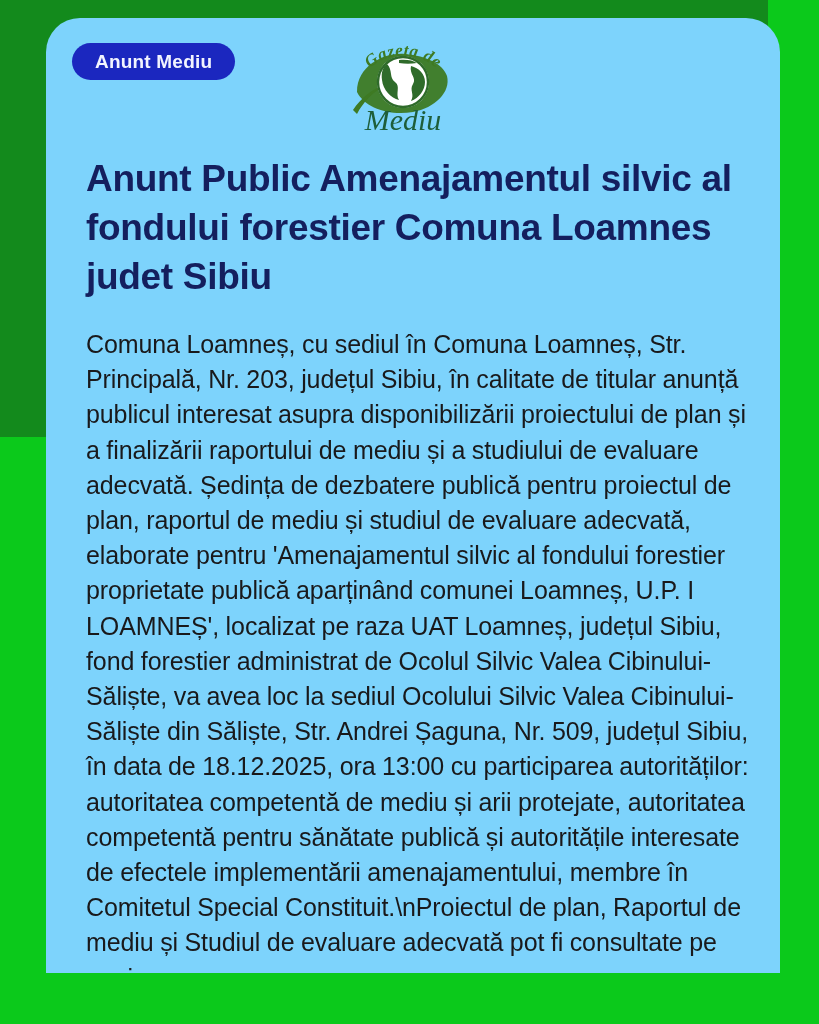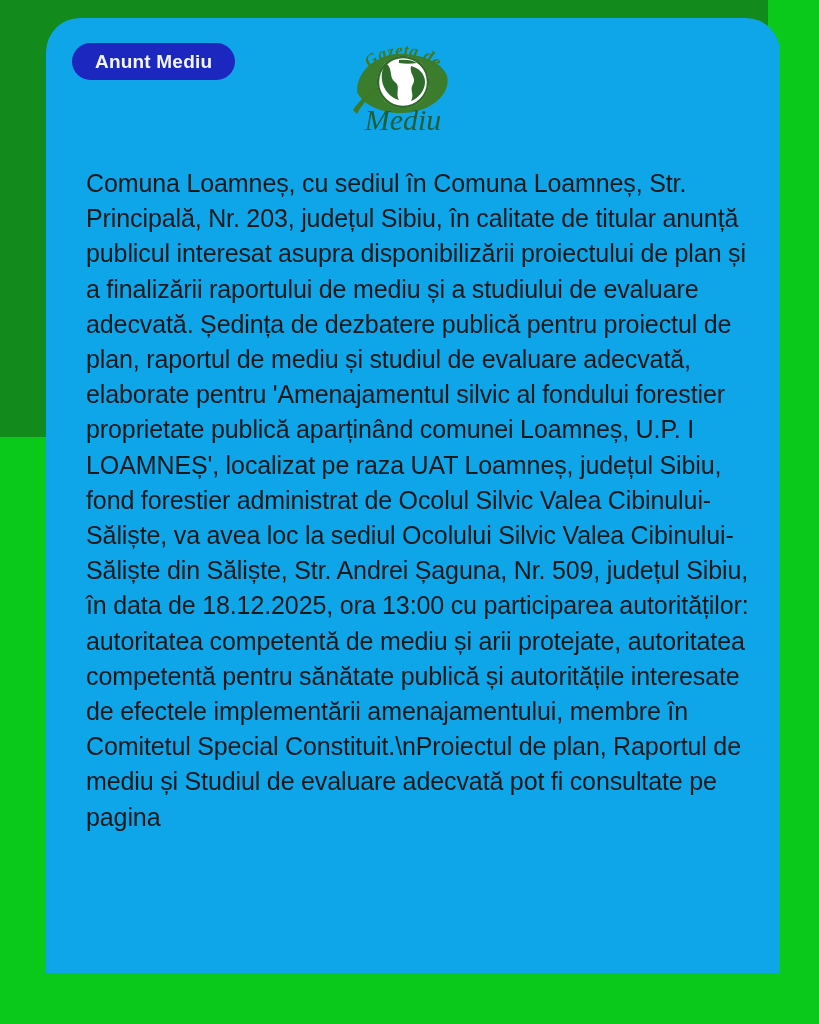--- a/index.html
+++ b/index.html
@@ -33,21 +33,21 @@
     z-index: 1;
   }
 
   
   #card {
     position: absolute;
     left: 46px;
     top: 18px;
     width: 734px;
     height: 955px;
-    background: #0ea5e9;
+    background: #7dd3fc;
     border-radius: 34px 34px 0 0;
     overflow: hidden;
     z-index: 2;
     text-decoration: underline;
   }
 
   #card-inner {
     position: absolute;
     left: 0;
     top: 0;
@@ -144,17 +144,18 @@
           <text font-family="'Liberation Serif', serif" font-size="17" font-style="italic" font-weight="bold" fill="#3E7A23" letter-spacing="0.5">
             <textPath href="#arcTop" startOffset="50%" text-anchor="middle">Gazeta de</textPath>
           </text>
 
           <text x="60" y="104" font-family="'Liberation Serif', serif" font-size="30" font-style="italic" fill="#1E5E3A" text-anchor="middle">Mediu</text>
         </svg>
       </div>
 
     </div>
 
+    <h1 id="title">Anunt Public Amenajamentul silvic al fondului forestier Comuna Loamnes judet Sibiu</h1>
 
     <p id="body-text">Comuna Loamneș, cu sediul în Comuna Loamneș, Str. Principală, Nr. 203, județul Sibiu, în calitate de titular anunță publicul interesat asupra disponibilizării proiectului de plan și a finalizării raportului de mediu și a studiului de evaluare adecvată. Ședința de dezbatere publică pentru proiectul de plan, raportul de mediu și studiul de evaluare adecvată, elaborate pentru 'Amenajamentul silvic al fondului forestier proprietate publică aparținând comunei Loamneș, U.P. I LOAMNEȘ', localizat pe raza UAT Loamneș, județul Sibiu, fond forestier administrat de Ocolul Silvic Valea Cibinului-Săliște, va avea loc la sediul Ocolului Silvic Valea Cibinului-Săliște din Săliște, Str. Andrei Șaguna, Nr. 509, județul Sibiu, în data de 18.12.2025, ora 13:00 cu participarea autorităților: autoritatea competentă de mediu și arii protejate, autoritatea competentă pentru sănătate publică și autoritățile interesate de efectele implementării amenajamentului, membre în Comitetul Special Constituit.\nProiectul de plan, Raportul de mediu și Studiul de evaluare adecvată pot fi consultate pe pagina</p>
 
   </div>
 </div>
 
 </body></html>

